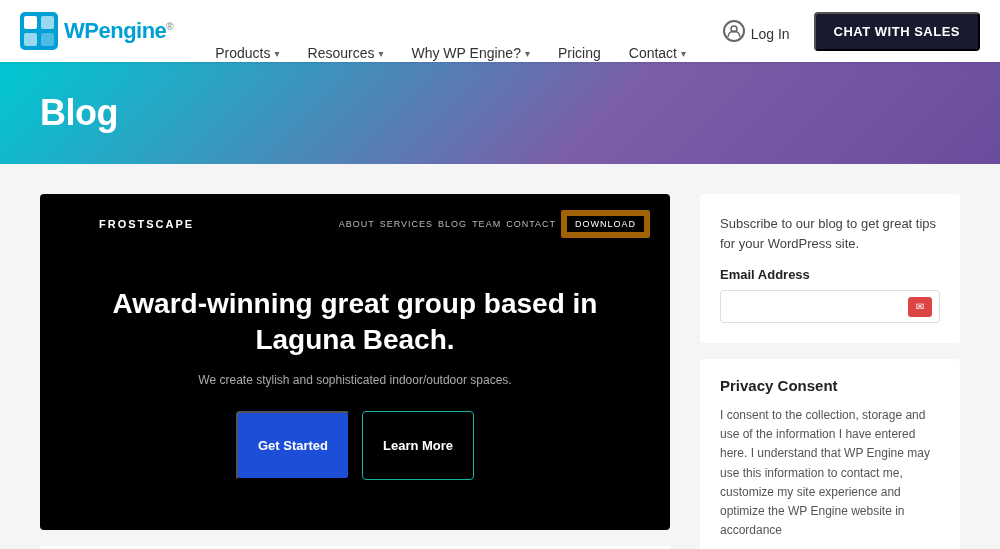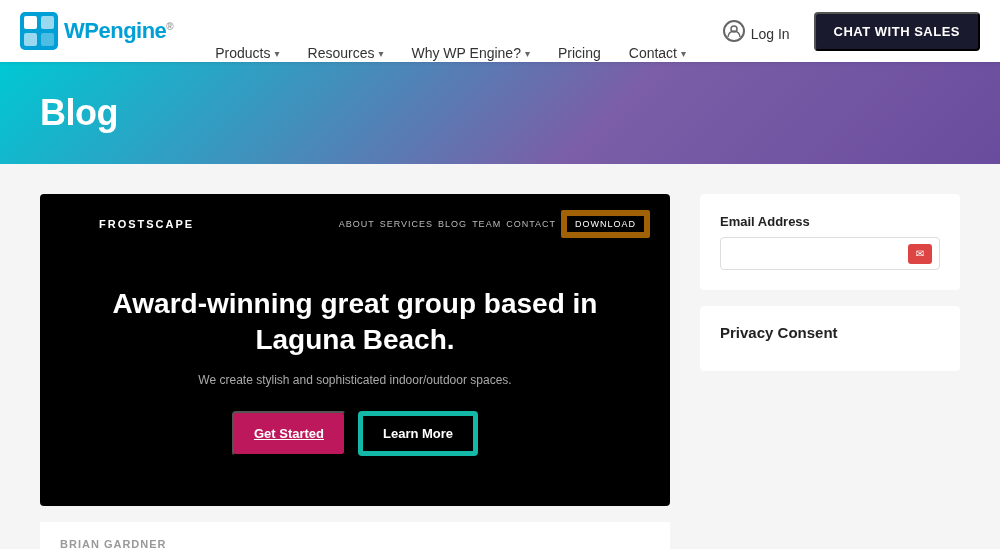--- a/index.html
+++ b/index.html
@@ -181,37 +181,36 @@
       color: #aaa;
       font-size: 12px;
       margin-bottom: 24px;
     }
     .frostscape-btns {
       display: flex;
       gap: 12px;
       justify-content: center;
     }
     .btn-get-started {
-      background: #be185d;
+      background: #1d4ed8;
       color: #fff;
       padding: 2px 20px;
       border-radius: 4px;
       font-size: 13px;
       font-weight: 600;
       cursor: pointer;
-      text-decoration: underline;
     }
     .btn-learn-more {
       background: transparent;
       color: #fff;
-      padding: 10px 20px;
+      padding: 26px 20px;
       border-radius: 4px;
       font-size: 13px;
       font-weight: 600;
-      border: 5px solid #14b8a6;
+      border: 1px solid #14b8a6;
       cursor: pointer;
     }
 
     
     .article-meta {
       background: #fff;
       padding: 16px 20px;
       border-radius: 0 0 4px 4px;
     }
     .article-category {
@@ -382,25 +381,27 @@
 
     <div class="article-meta">
       <div class="article-category">BRIAN GARDNER</div>
       <div class="article-title">Building With Modern WordPress, Locally</div>
     </div>
   </div>
 
   <div class="right-col">
 
     <div class="subscribe-section">
+      <p class="subscribe-text">Subscribe to our blog to get great tips for your WordPress site.</p>
       <div class="email-label">Email Address</div>
       <div class="email-input-wrapper">
         <input class="email-input" type="email" style="">
         <div class="email-input-icon">✉</div>
       </div>
     </div>
 
     <div class="privacy-box">
       <div class="privacy-title">Privacy Consent</div>
+      <p class="privacy-text">I consent to the collection, storage and use of the information I have entered here. I understand that WP Engine may use this information to contact me, customize my site experience and optimize the WP Engine website in accordance</p>
     </div>
 
   </div>
 </div>
 
 </body></html>

